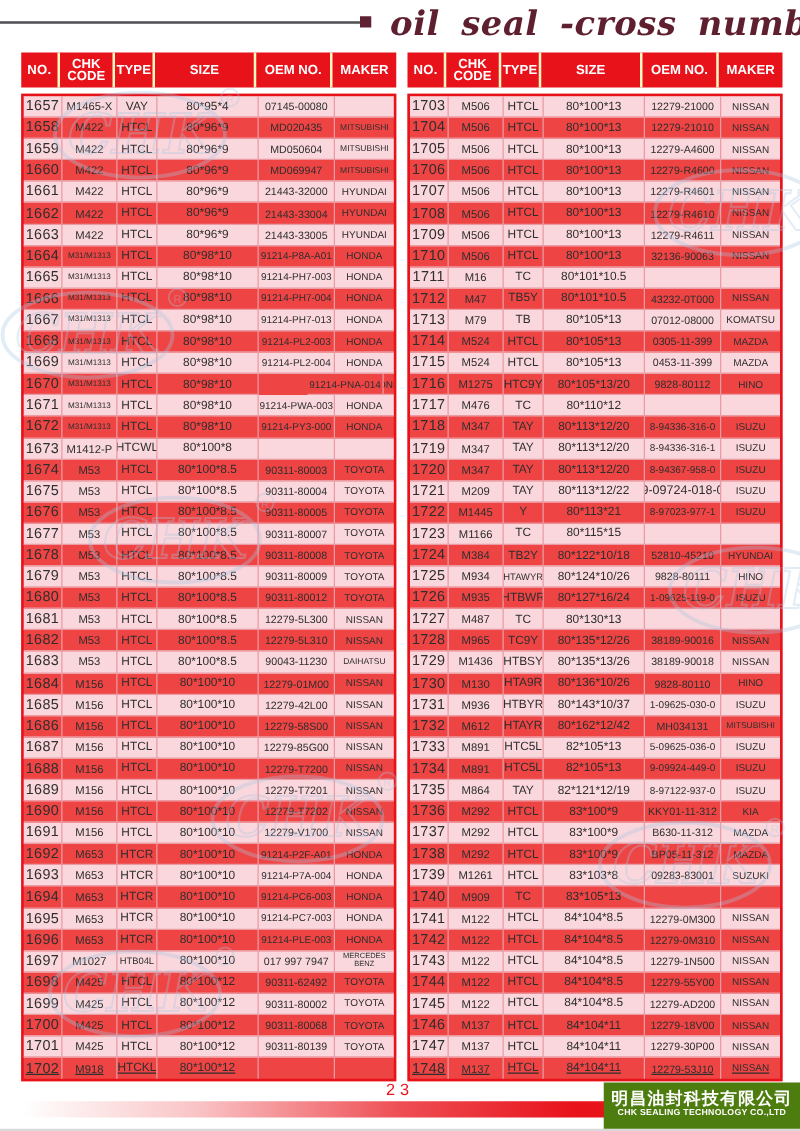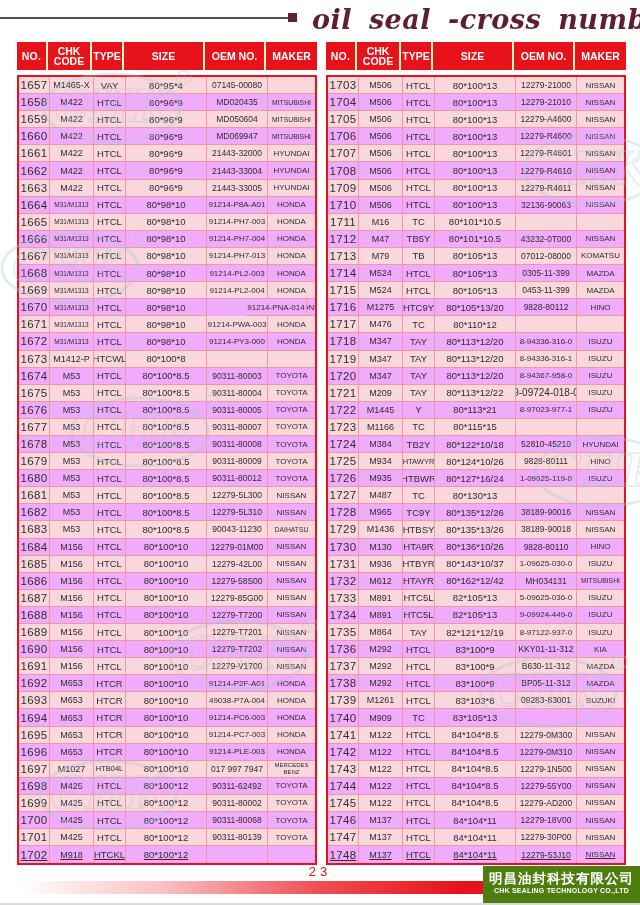--- a/index.html
+++ b/index.html
@@ -17,21 +17,21 @@
   .tbl { position:absolute; top:42px; width:300px; z-index:1; }
   #tbl-left  { left:17px; }
   #tbl-right { left:326px; }
 
   .thead { display:flex; height:28px; background:#e8121a; }
   .thead .hcell { color:#ffffff; font-weight:bold; font-size:10.5px; line-height:10.5px;
                   display:flex; align-items:center; justify-content:center; text-align:center;
                   border-right:2px solid #fef9c3; }
   .thead .hcell:last-child { border-right:none; }
 
-  .grid { margin-top:5px; border:2px solid #e8121a; background:#f0abfc; }
+  .grid { margin-top:5px; border:2px solid #e8121a; background:#ef4444; }
   .row { display:flex; height:17.1px; }
   .row.pink { background:#f9d7dc; }
   .row .cell { display:flex; align-items:center; justify-content:center; text-align:center;
                color:#2e2e2e; overflow:hidden; white-space:nowrap;
                border-right:1px solid #eb9aa3; border-bottom:1px solid #eb9aa3; }
   .row .cell:last-child { border-right:none; }
   .row:last-child .cell { border-bottom:none;text-decoration:underline; }
 
   .c0 { flex:0 0 31px; font-size:11.5px; color:#3a3a3a; letter-spacing:0.3px; }
   .c1 { flex:0 0 44px; font-size:9px; }
@@ -360,21 +360,21 @@
           <div class="cell c2">HTCR</div>
           <div class="cell c3">80*100*10</div>
           <div class="cell c4" style="font-size: 8px;">91214-P2F-A01</div>
           <div class="cell c5">HONDA</div>
         </div>
         <div class="row pink">
           <div class="cell c0">1693</div>
           <div class="cell c1">M653</div>
           <div class="cell c2">HTCR</div>
           <div class="cell c3">80*100*10</div>
-          <div class="cell c4" style="font-size: 8px;">49038-P7A-004</div>
+          <div class="cell c4" style="font-size: 8px;">91214-P7A-004</div>
           <div class="cell c5">HONDA</div>
         </div>
         <div class="row">
           <div class="cell c0">1694</div>
           <div class="cell c1">M653</div>
           <div class="cell c2">HTCR</div>
           <div class="cell c3">80*100*10</div>
           <div class="cell c4" style="font-size: 8px;">91214-PC6-003</div>
           <div class="cell c5">HONDA</div>
         </div>

